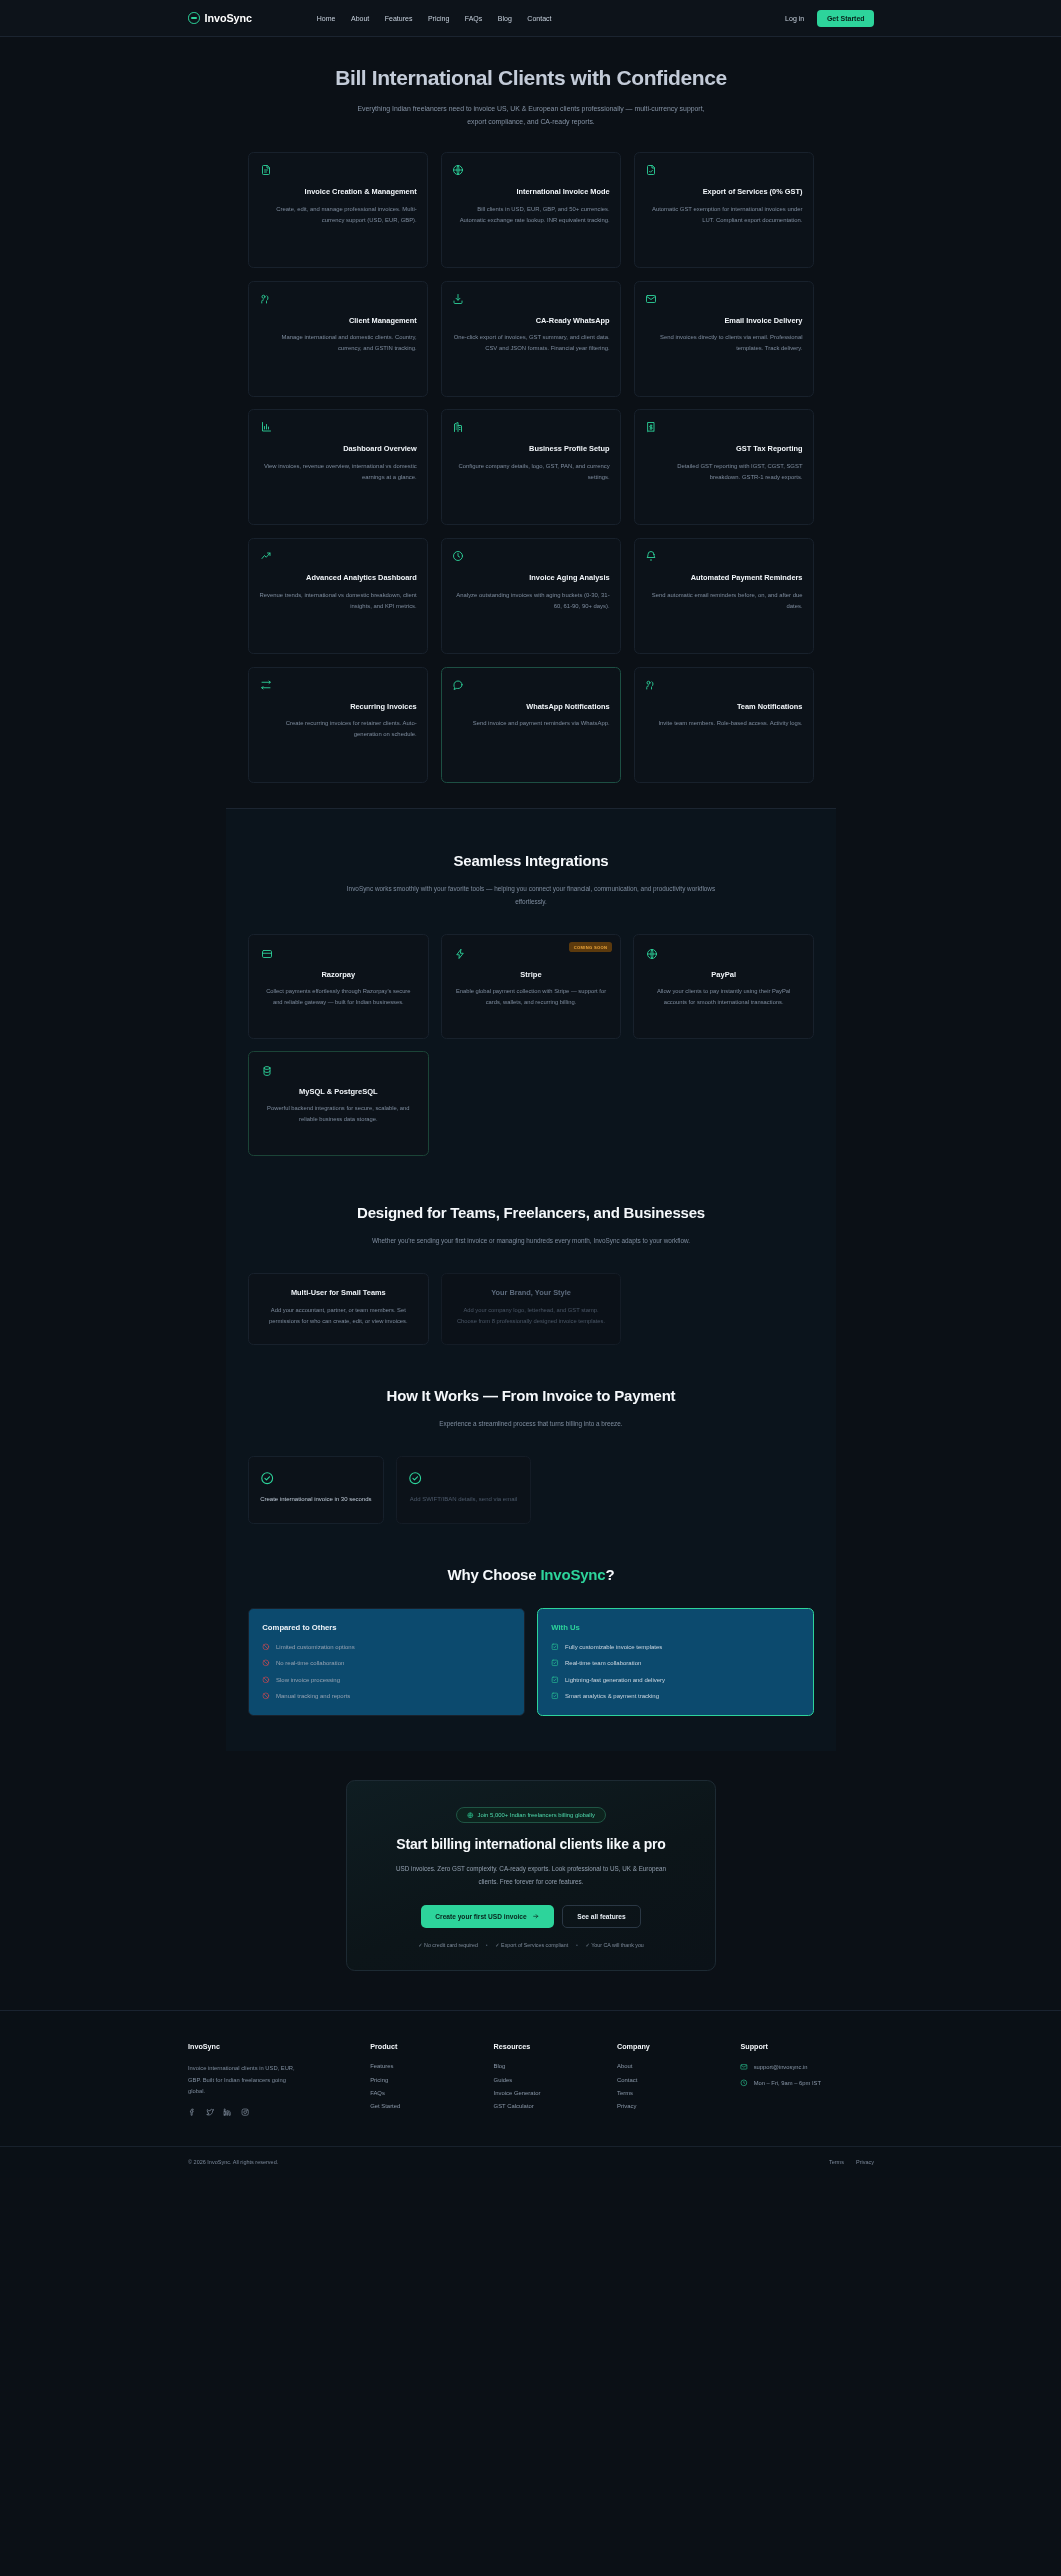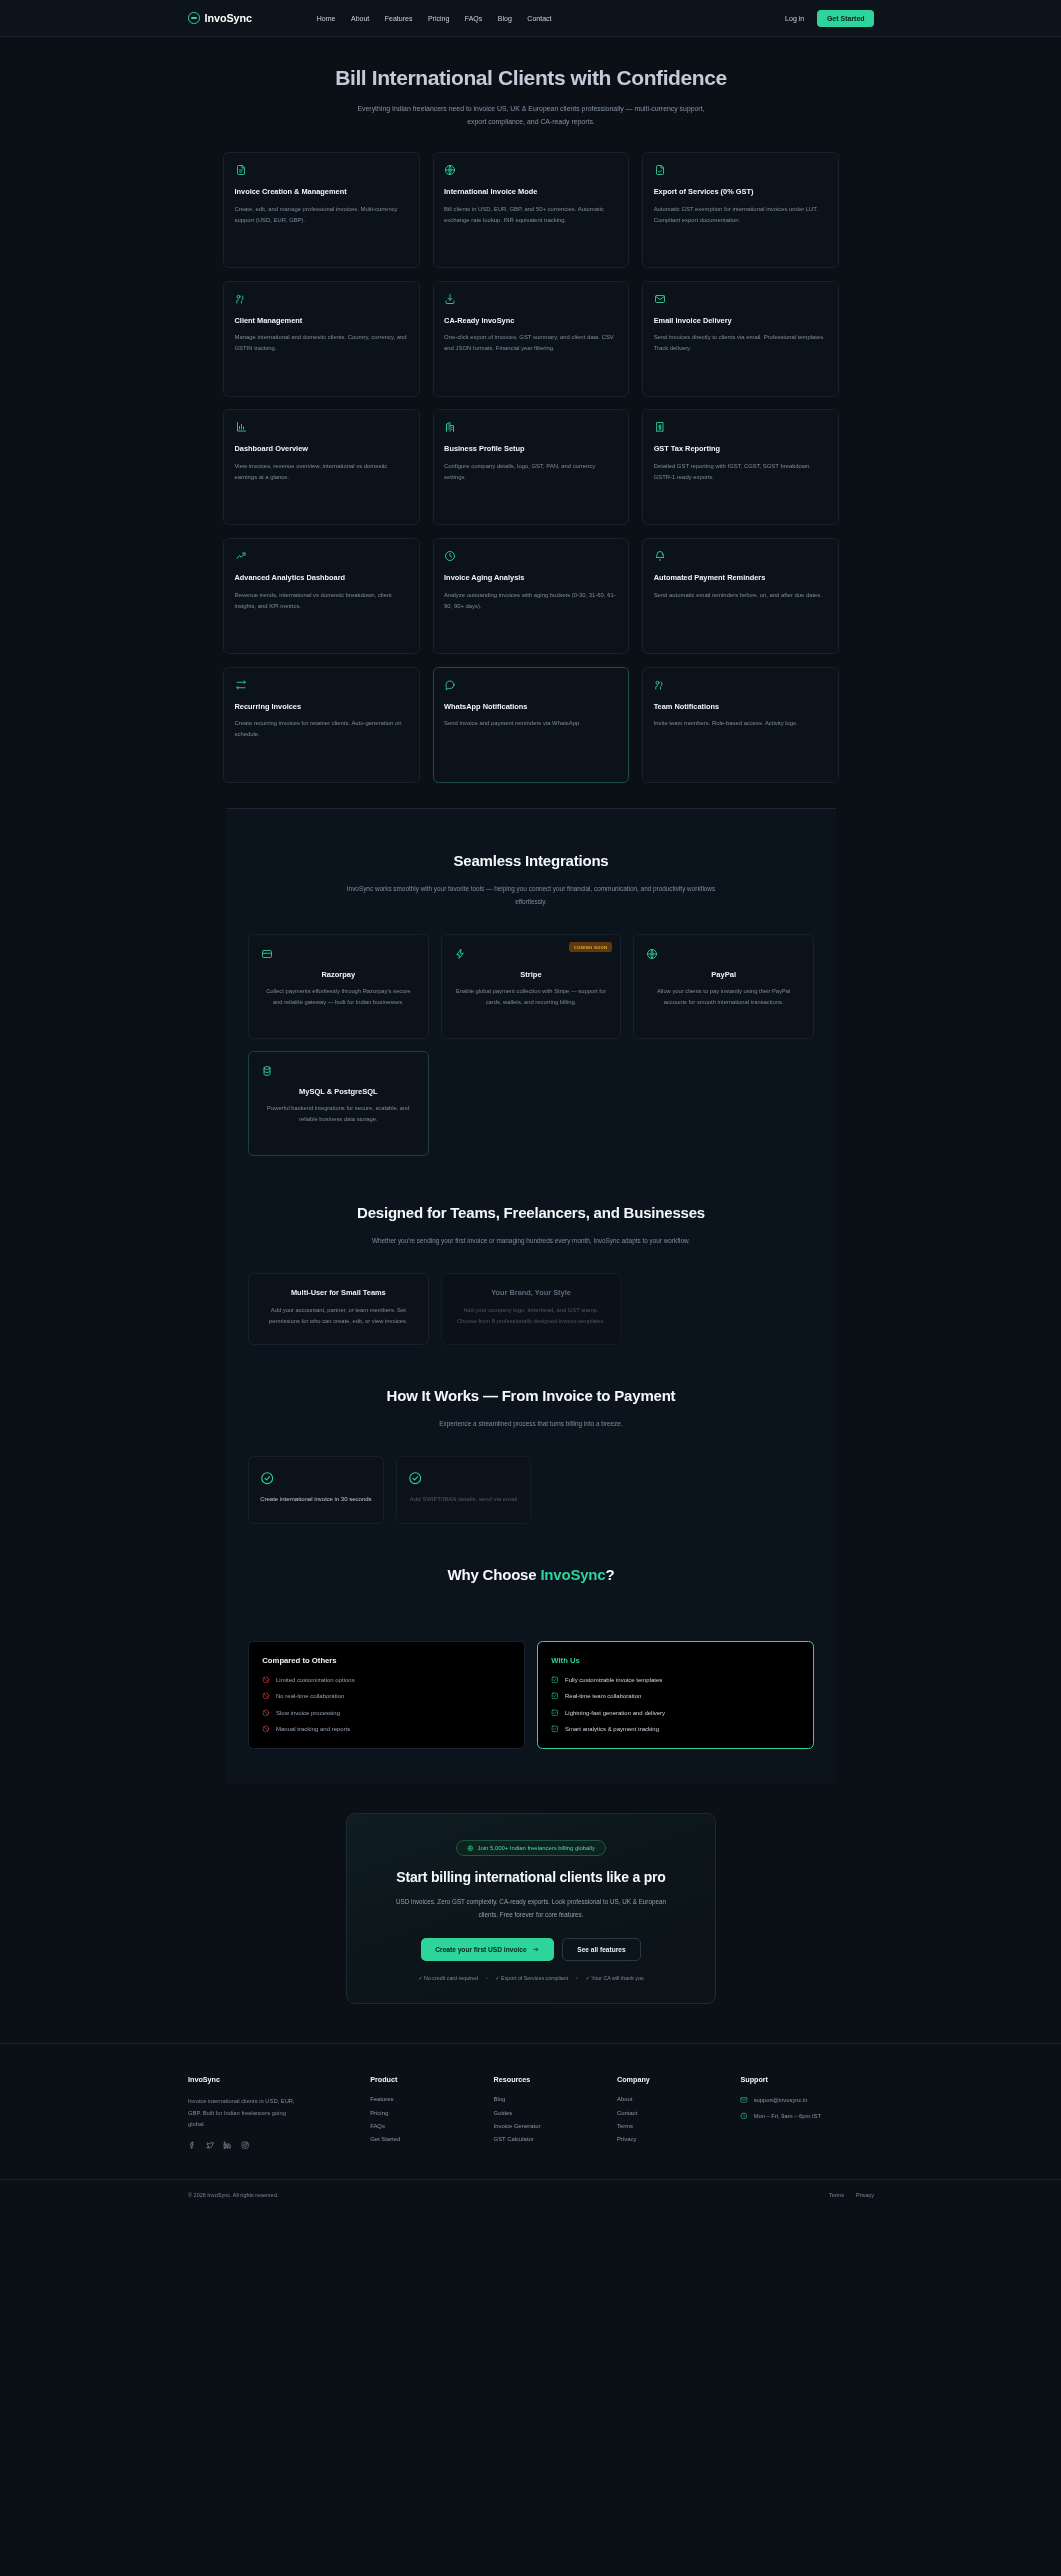--- a/index.html
+++ b/index.html
@@ -61,21 +61,21 @@
   .hero h1 {
     font-size: 21px; font-weight: 700; letter-spacing: -0.4px;
     color: #c3cbd8;
   }
   .hero p {
     margin: 12px auto 0; max-width: 365px;
     font-size: 6.9px; line-height: 1.95; color: #8694a6;
   }
 
   
-  .features-wrap { width: 616px; margin: 0 auto; padding-bottom: 25.4px; }
+  .features-wrap { width: 566px; margin: 0 auto; padding-bottom: 25.4px; text-align: right; }
   .features-grid {
     display: grid; grid-template-columns: repeat(3, 1fr);
     gap: 12.7px 12.7px;
   }
   .fcard {
     background: #0c1219; border: 0.6px solid #18212c;
     border-radius: 5.5px; padding: 11px 10.5px 12px;
     min-height: 116px;
   }
   .fcard.last-row { min-height: 101px; }
@@ -153,23 +153,22 @@
   .hcard p { font-size: 6px; line-height: 1.85; color: #c2cdda; }
   .hcard.dim { border-color: #141c26; }
   .hcard.dim p { color: #4d5a6b; }
 
   
   .why-grid {
     display: grid; grid-template-columns: 1fr 1fr; gap: 12px;
     margin-top: 25.4px; padding-bottom: 35px;
   }
   .wcard {
-    background: #000000; border: 0.6px solid #18212c; border-radius: 5.5px;
+    background: #0c4a6e; border: 0.6px solid #18212c; border-radius: 5.5px;
     padding: 13.3px 13.3px 15.5px;
-    margin-top: 33px;
   }
   .wcard.good { border-color: #2dd49b; }
   .wcard h3 { font-size: 7.7px; font-weight: 600; margin-bottom: 11px; color: #eef3f8; }
   .wcard.good h3 { color: #2dd49b; }
   .wrow { display: flex; align-items: center; gap: 6px; margin-bottom: 8.8px; }
   .wrow:last-child { margin-bottom: 0; }
   .wrow span.txt { font-size: 6px; color: #96a3b3; }
   .wcard.good .wrow span.txt { color: #cfd8e2; }
 
   
@@ -320,21 +319,21 @@
         <p>Manage international and domestic clients. Country, currency, and GSTIN tracking.</p>
       </div>
       <div class="fcard">
         <span class="ic">
           <svg width="12" height="12" viewBox="0 0 24 24" fill="none" stroke="#2dd49b" stroke-width="1.8" stroke-linecap="round" stroke-linejoin="round">
             <path d="M12 3v11"></path>
             <path d="M8 10.5l4 4 4-4"></path>
             <path d="M4 16v3a2 2 0 0 0 2 2h12a2 2 0 0 0 2-2v-3"></path>
           </svg>
         </span>
-        <h3>CA-Ready InvoSync</h3>
+        <h3>CA-Ready WhatsApp</h3>
         <p>One-click export of invoices, GST summary, and client data. CSV and JSON formats. Financial year filtering.</p>
       </div>
       <div class="fcard">
         <span class="ic">
           <svg width="12" height="12" viewBox="0 0 24 24" fill="none" stroke="#2dd49b" stroke-width="1.8" stroke-linecap="round" stroke-linejoin="round">
             <rect x="3" y="5" width="18" height="14" rx="2"></rect>
             <path d="M3.5 7l8.5 6 8.5-6"></path>
           </svg>
         </span>
         <h3>Email Invoice Delivery</h3>

